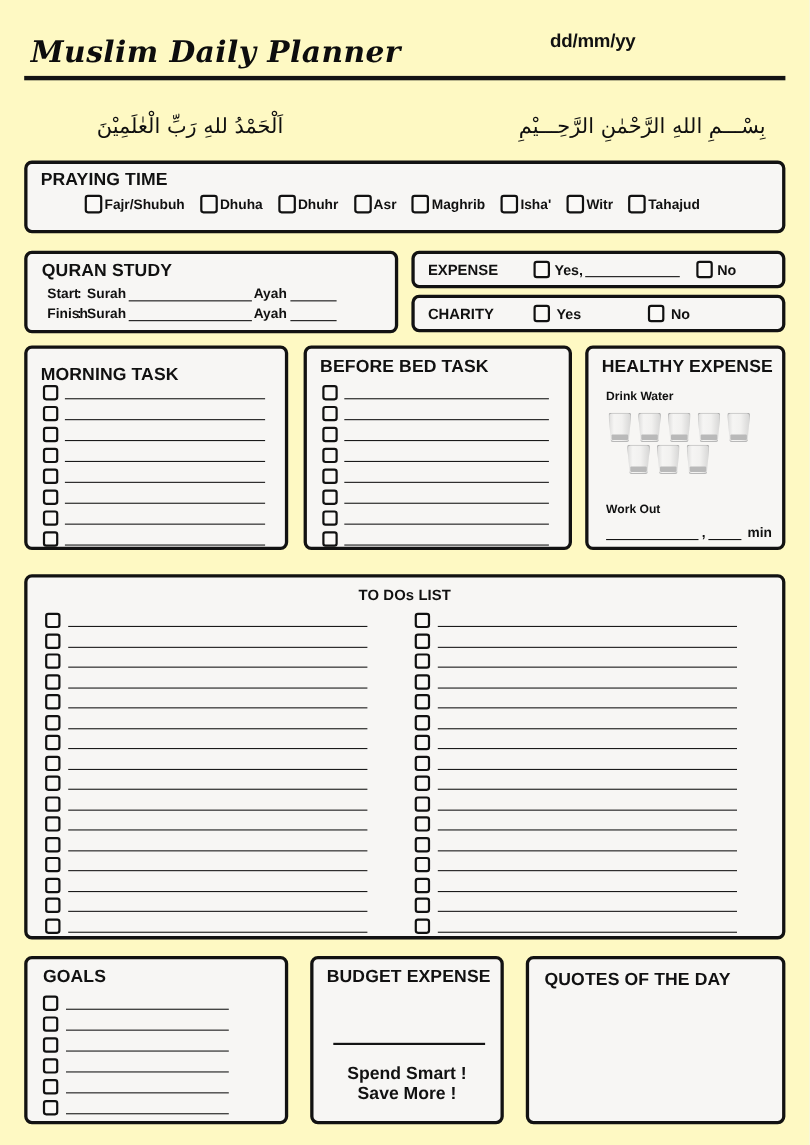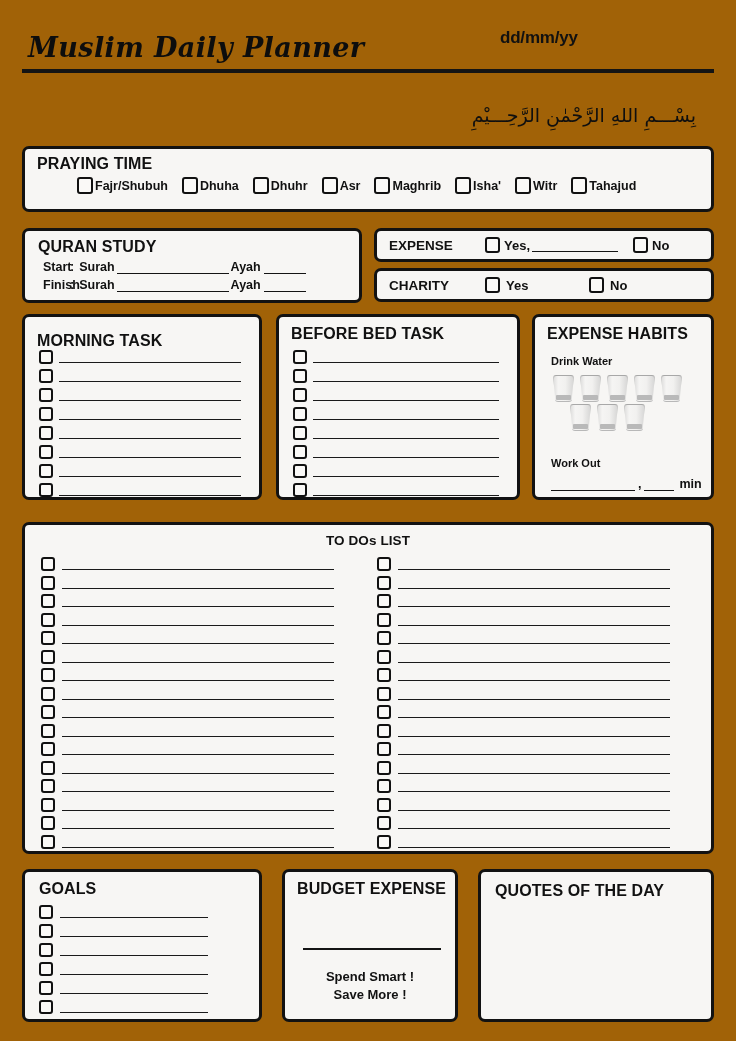--- a/index.html
+++ b/index.html
@@ -4,21 +4,21 @@
 <style>
   html, body {
     margin: 0;
     padding: 0;
     background: #f4f3f1;
   }
   .page {
     position: relative;
     width: 736px;
     height: 1041px;
-    background: #a16207;
+    background: #fef9c3;
     font-family: "Liberation Sans", sans-serif;
     color: #111111;
     overflow: hidden;
     box-sizing: border-box;
     padding-left: 43px;
   }
 
   
   .header {
     position: absolute;
@@ -317,39 +317,40 @@
     left: 18px;
     top: 76px;
     width: 138px;
     border-bottom: 2px solid #141414;
   }
   .budget-slogan {
     position: absolute;
     left: 0; top: 96px;
     width: 100%;
     text-align: center;
-    font-size: 13px;
+    font-size: 16px;
     font-weight: bold;
     line-height: 18px;
   }
 </style>
 </head>
 <body>
 
 <div class="page">
 
   <div class="header">
     <div class="title">Muslim Daily Planner</div>
     <div class="date-format">dd/mm/yy</div>
   </div>
   <div class="hdr-rule"></div>
 
 
   <div class="arabic-row">
     <div class="arabic right">بِسْـــمِ اللهِ الرَّحْمٰنِ الرَّحِـــيْمِ</div>
+    <div class="arabic left">اَلْحَمْدُ للهِ رَبِّ الْعٰلَمِيْنَ</div>
   </div>
 
   <div class="box" id="praying-box">
     <div class="box-title" id="praying-title">PRAYING TIME</div>
     <div class="pray-list">
       <span class="pray-item">
           <span class="cb cb-pray"></span>
           <span class="lab">Fajr/Shubuh</span>
         </span>
       <span class="pray-item">
@@ -498,21 +499,21 @@
           <span class="rule" style="width: 186px;"></span>
         </div>
         <div class="task-row">
           <span class="cb cb-sm"></span>
           <span class="rule" style="width: 186px;"></span>
         </div>
       </div>
   </div>
 
   <div class="box" id="habits-box">
-    <div class="box-title" id="habits-title">EXPENSE HABITS</div>
+    <div class="box-title" id="habits-title">HEALTHY EXPENSE</div>
     <div class="hh-label" id="hh-water">Drink Water</div>
     <div class="glasses">
       <div class="glass-row r1">
           <span class="glass"></span>
           <span class="glass"></span>
           <span class="glass"></span>
           <span class="glass"></span>
           <span class="glass"></span>
         </div>
       <div class="glass-row r2">

